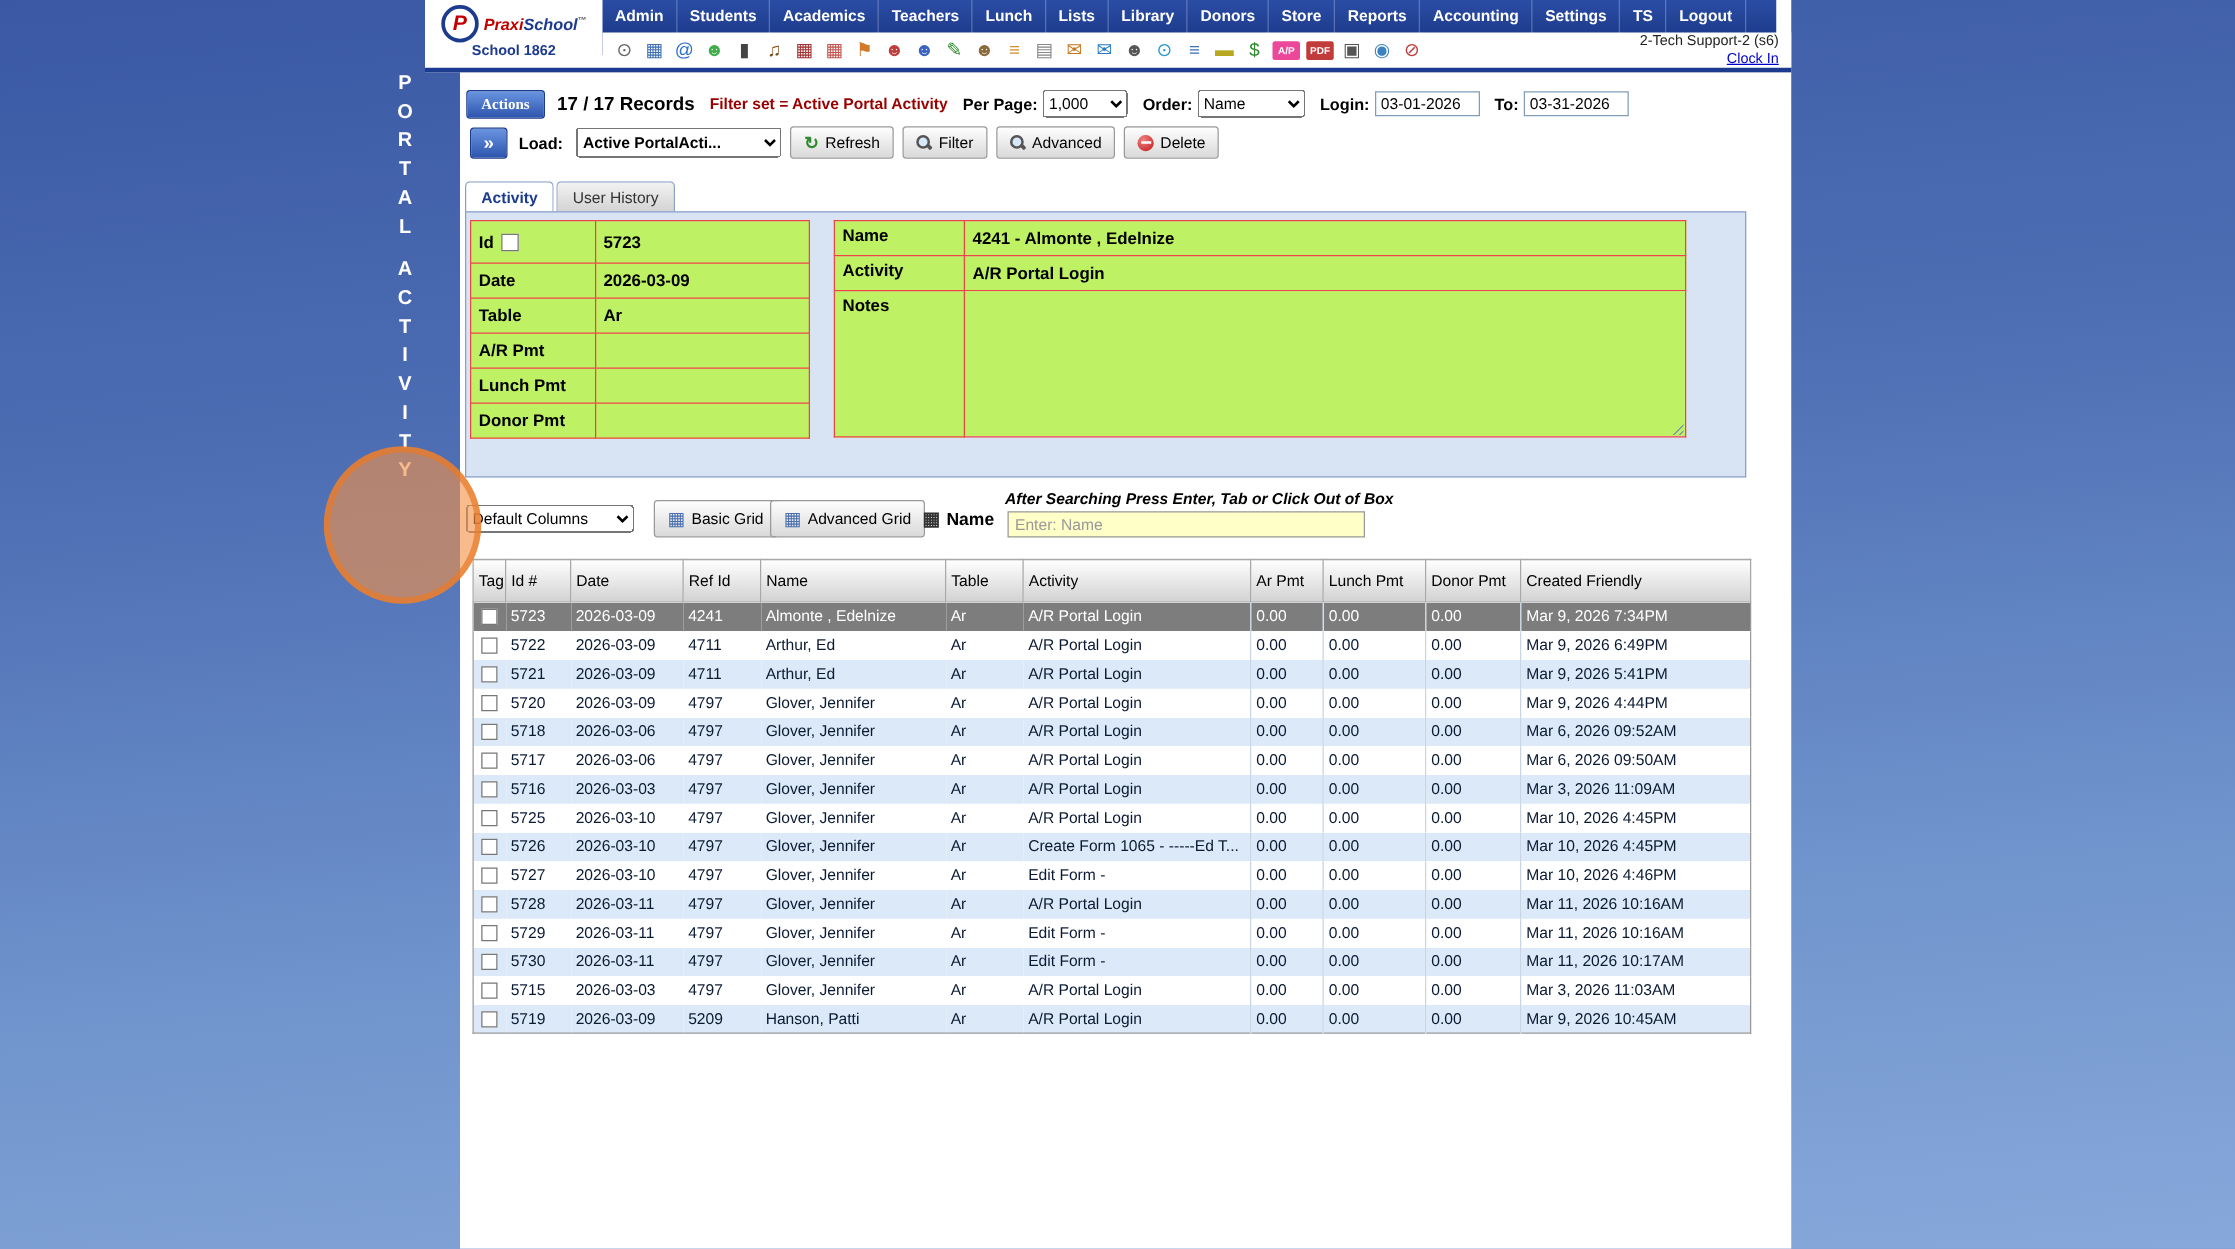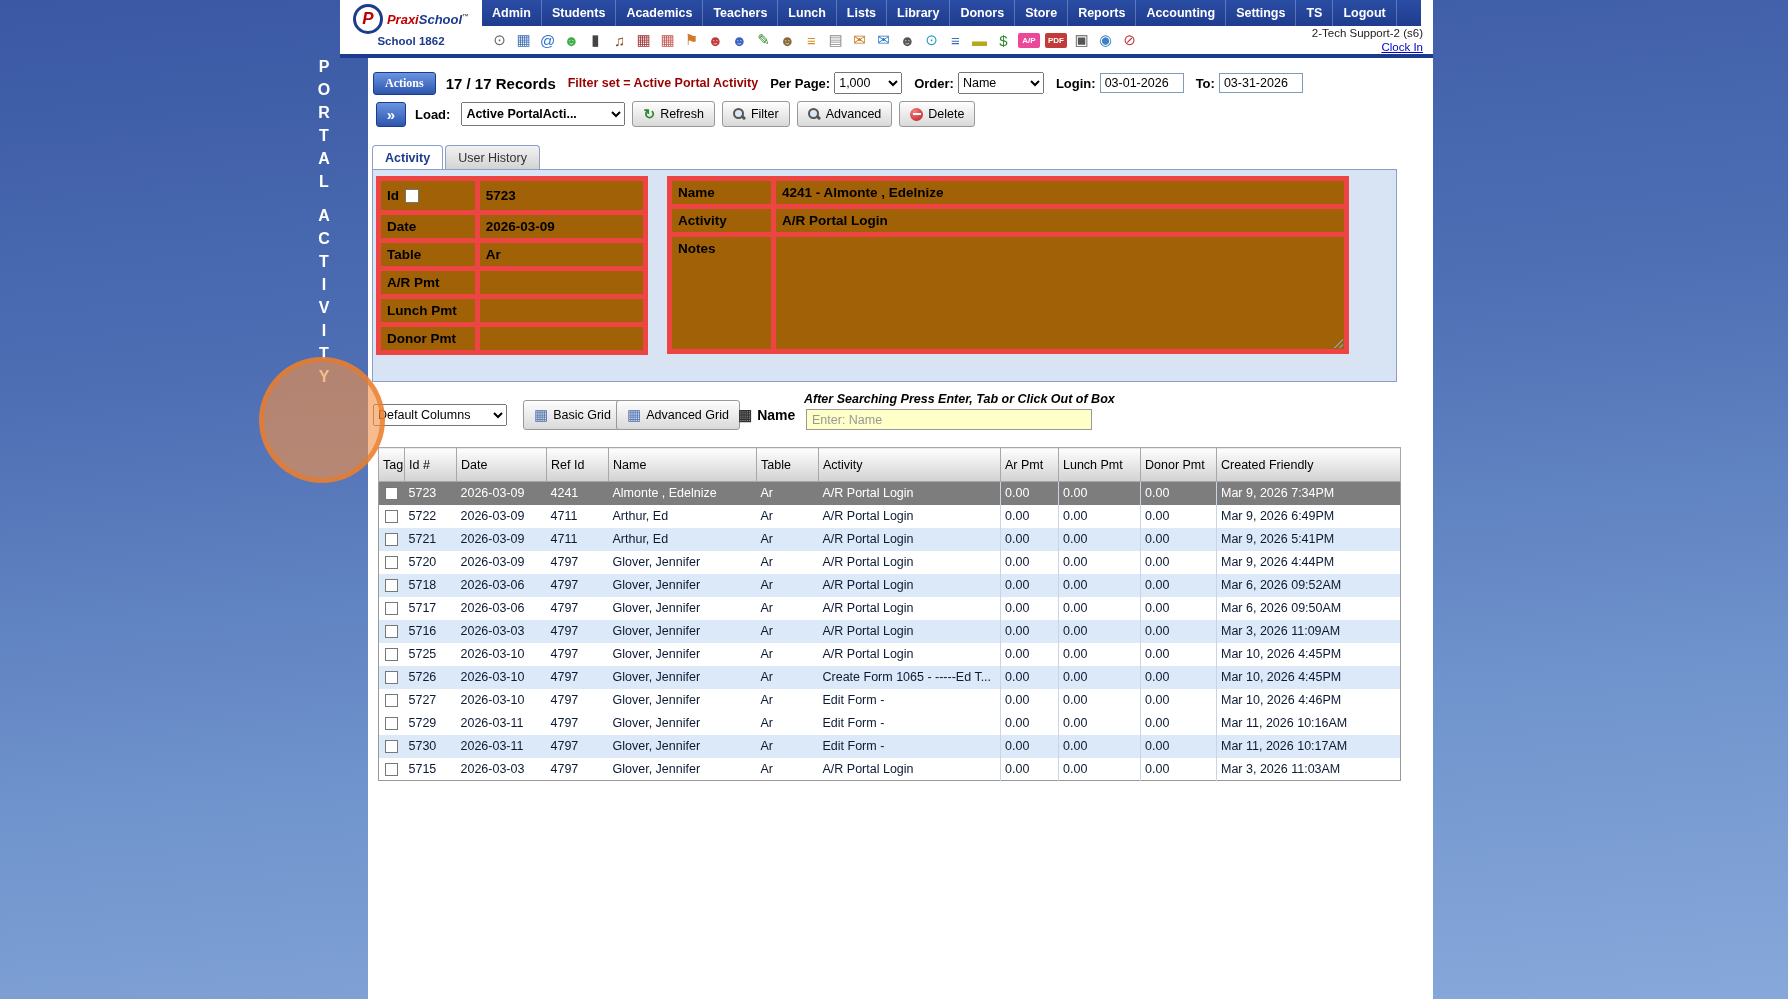--- a/index.html
+++ b/index.html
@@ -71,21 +71,21 @@
                 transform:rotate(45deg); border-radius:1px; }
 
   .tabs { position:absolute; left:4px; top:87px; display:flex; }
   .tab { font-size:12.5px; padding:5px 12px; border:1px solid #8aa0c8; border-bottom:none;
          border-radius:4px 4px 0 0; background:linear-gradient(#f2f2f2,#d2d2d2); color:#333; cursor:pointer; margin-right:2px; }
   .tab.active { background:#fff; color:#1d3b8e; font-weight:bold; }
 
   .panel { position:absolute; left:4px; top:111px; width:1025px; height:213px;
            background:#d8e4f4; border:1px solid #8aa0c8; }
   .dtable { border-collapse:collapse; position:absolute; }
-  .dtable td { border:5px solid #ef4444; font-size:13.5px; padding:4px 6px; background:#a16207; }
+  .dtable td { border:1px solid #ef4444; font-size:13.5px; padding:4px 6px; background:#bef264; }
   .dlabel { font-weight:bold; }
   .dval { font-weight:bold; }
   .dtable.left { left:3px; top:6px; width:272px; }
   .dtable.left .dlabel { width:100px; }
   .dtable.left .dval { width:172px; }
   .dtable.left tr:first-child td { height:34px; }
   .dtable.left tr td { height:28px; }
   .cbox { display:inline-block; width:14px; height:14px; border:1px solid #777; background:#fff;
           vertical-align:middle; margin-left:6px; cursor:pointer; }
   .dtable.right { left:294px; top:6px; width:682px; }
@@ -469,20 +469,33 @@
               <td>2026-03-10</td>
               <td>4797</td>
               <td>Glover, Jennifer</td>
               <td>Ar</td>
               <td>Edit Form -</td>
               <td class="num">0.00</td>
               <td class="num">0.00</td>
               <td class="num">0.00</td>
               <td>Mar 10, 2026 4:46PM</td>
             </tr>
+            <tr class="alt">
+              <td class="tagcell"><span class="cbox"></span></td>
+              <td>5728</td>
+              <td>2026-03-11</td>
+              <td>4797</td>
+              <td>Glover, Jennifer</td>
+              <td>Ar</td>
+              <td>A/R Portal Login</td>
+              <td class="num">0.00</td>
+              <td class="num">0.00</td>
+              <td class="num">0.00</td>
+              <td>Mar 11, 2026 10:16AM</td>
+            </tr>
             <tr>
               <td class="tagcell"><span class="cbox"></span></td>
               <td>5729</td>
               <td>2026-03-11</td>
               <td>4797</td>
               <td>Glover, Jennifer</td>
               <td>Ar</td>
               <td>Edit Form -</td>
               <td class="num">0.00</td>
               <td class="num">0.00</td>
@@ -508,20 +521,33 @@
               <td>2026-03-03</td>
               <td>4797</td>
               <td>Glover, Jennifer</td>
               <td>Ar</td>
               <td>A/R Portal Login</td>
               <td class="num">0.00</td>
               <td class="num">0.00</td>
               <td class="num">0.00</td>
               <td>Mar 3, 2026 11:03AM</td>
             </tr>
+            <tr class="alt">
+              <td class="tagcell"><span class="cbox"></span></td>
+              <td>5719</td>
+              <td>2026-03-09</td>
+              <td>5209</td>
+              <td>Hanson, Patti</td>
+              <td>Ar</td>
+              <td>A/R Portal Login</td>
+              <td class="num">0.00</td>
+              <td class="num">0.00</td>
+              <td class="num">0.00</td>
+              <td>Mar 9, 2026 10:45AM</td>
+            </tr>
           </tbody>
         </table>
     </div>
 
   </div>
 
   <div class="orange-circle"></div>
 
 </div>
 

